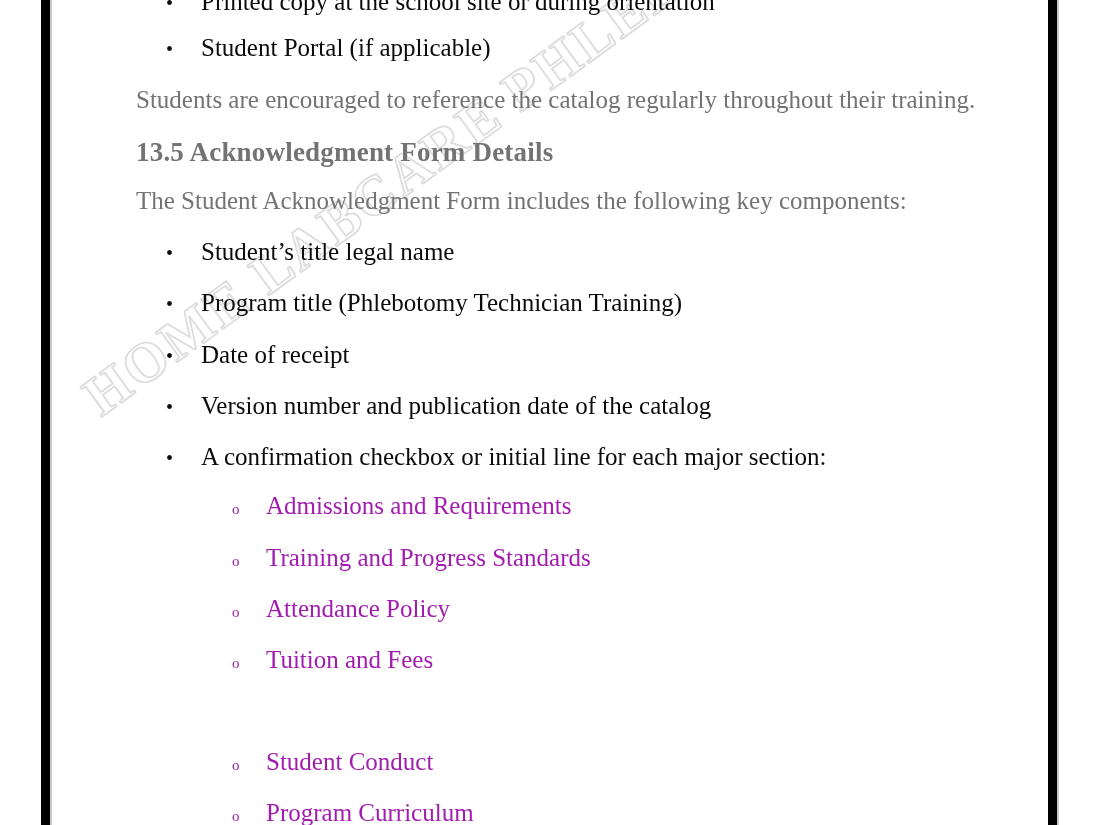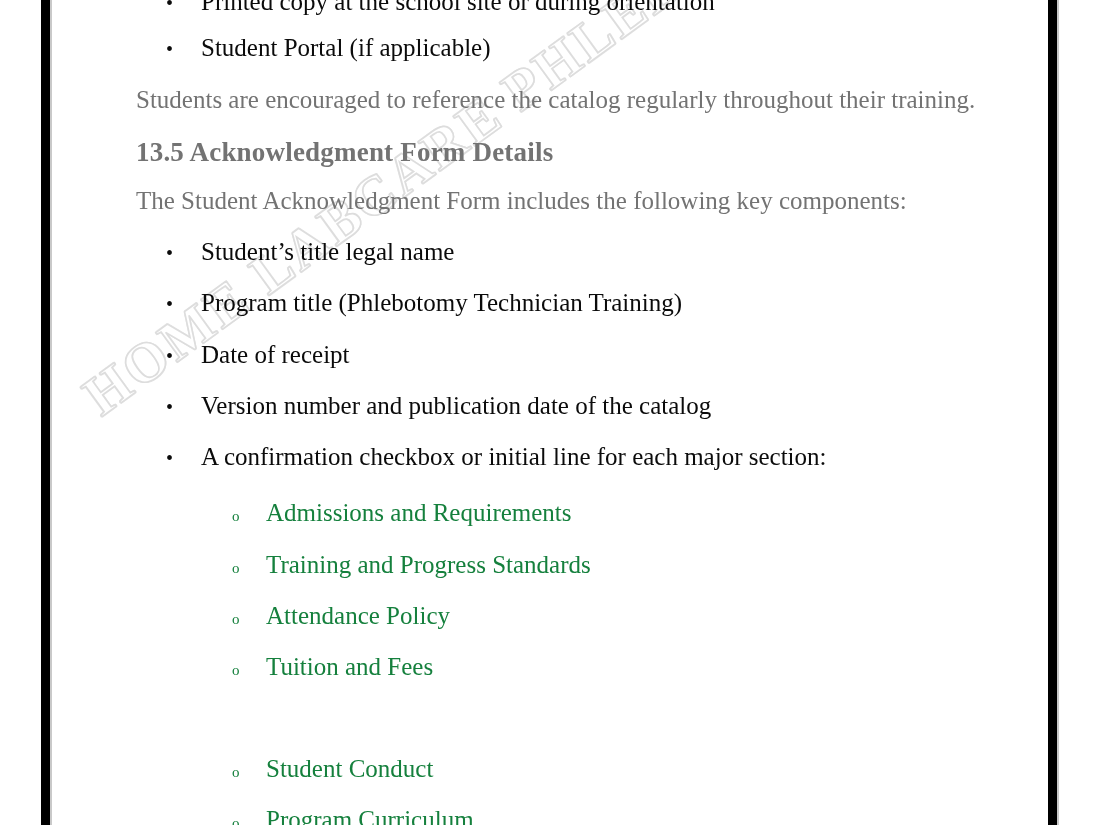--- a/index.html
+++ b/index.html
@@ -124,22 +124,22 @@
   }
   .bullet-item .label {
     display: inline-block;
   }
 
   
   .subbullet-item {
     position: absolute;
     left: 224px;
     font-size: 25px;
-    line-height: 40px;
-    color: #15803d;
+    line-height: 26px;
+    color: #a21caf;
     white-space: nowrap;
   }
   .subbullet-item .marker {
     display: inline-block;
     width: 34px;
     font-size: 15px;
     vertical-align: baseline;
   }
   .subbullet-item .label {
     display: inline-block;

